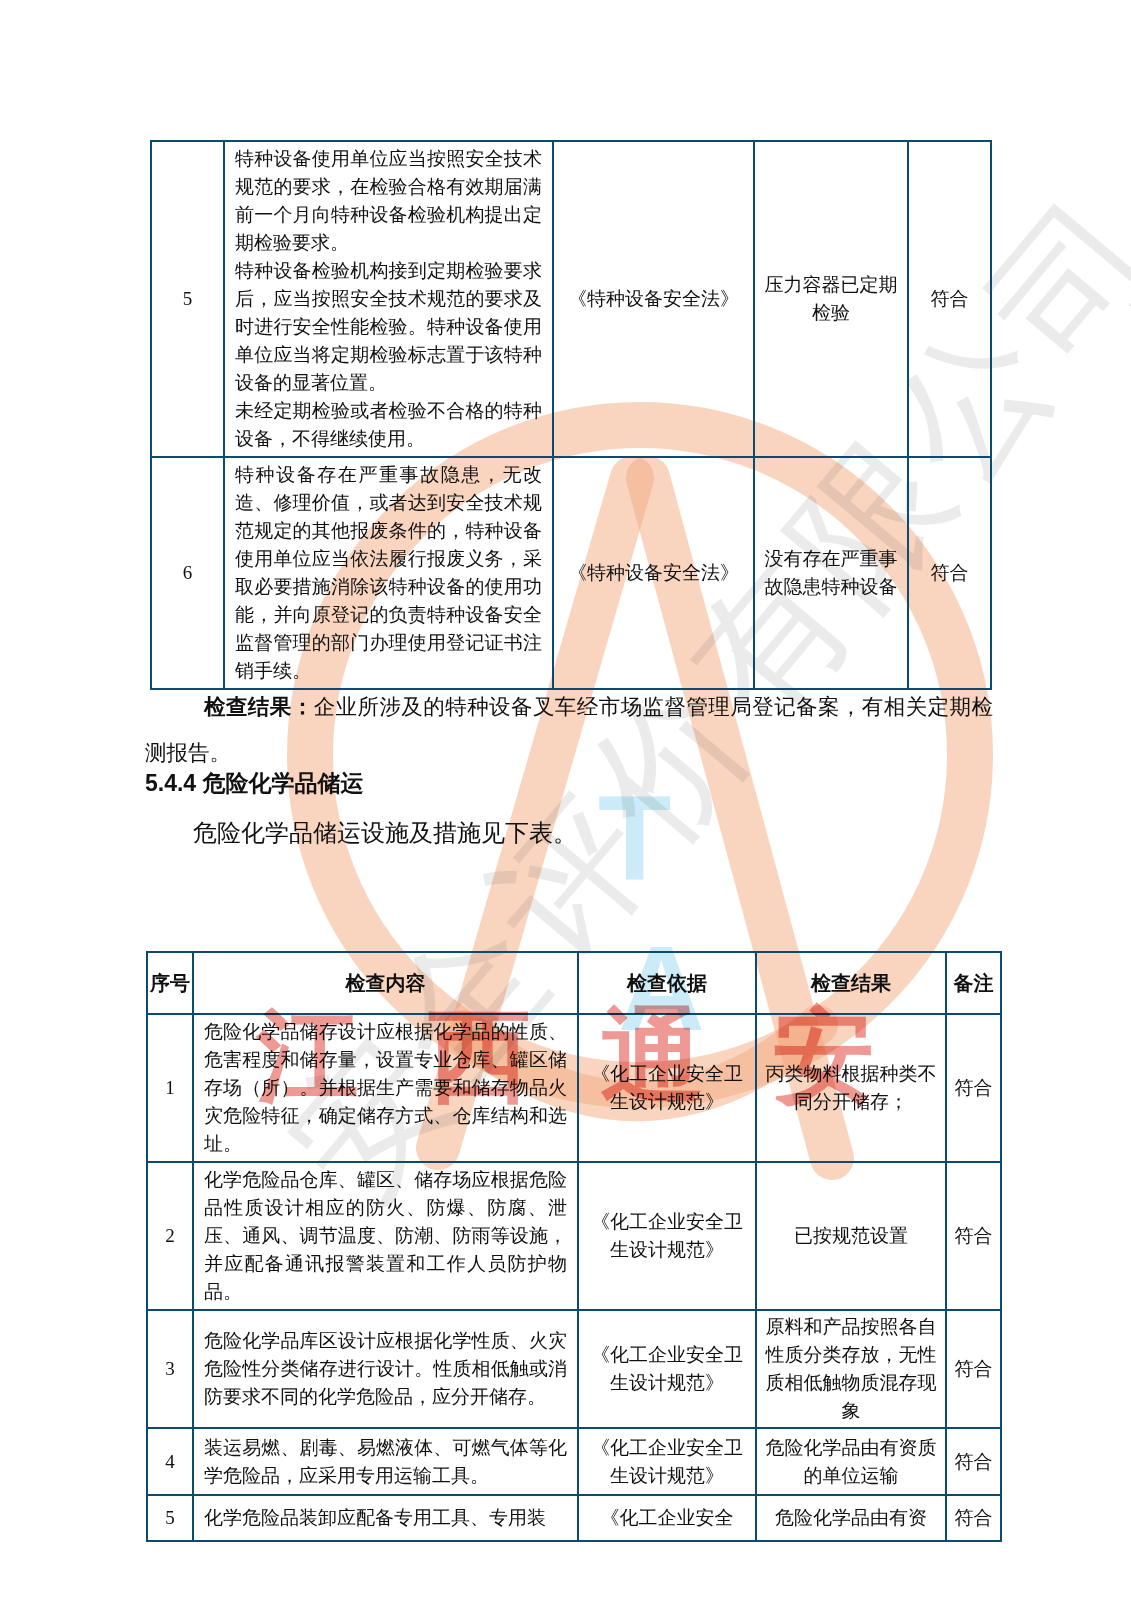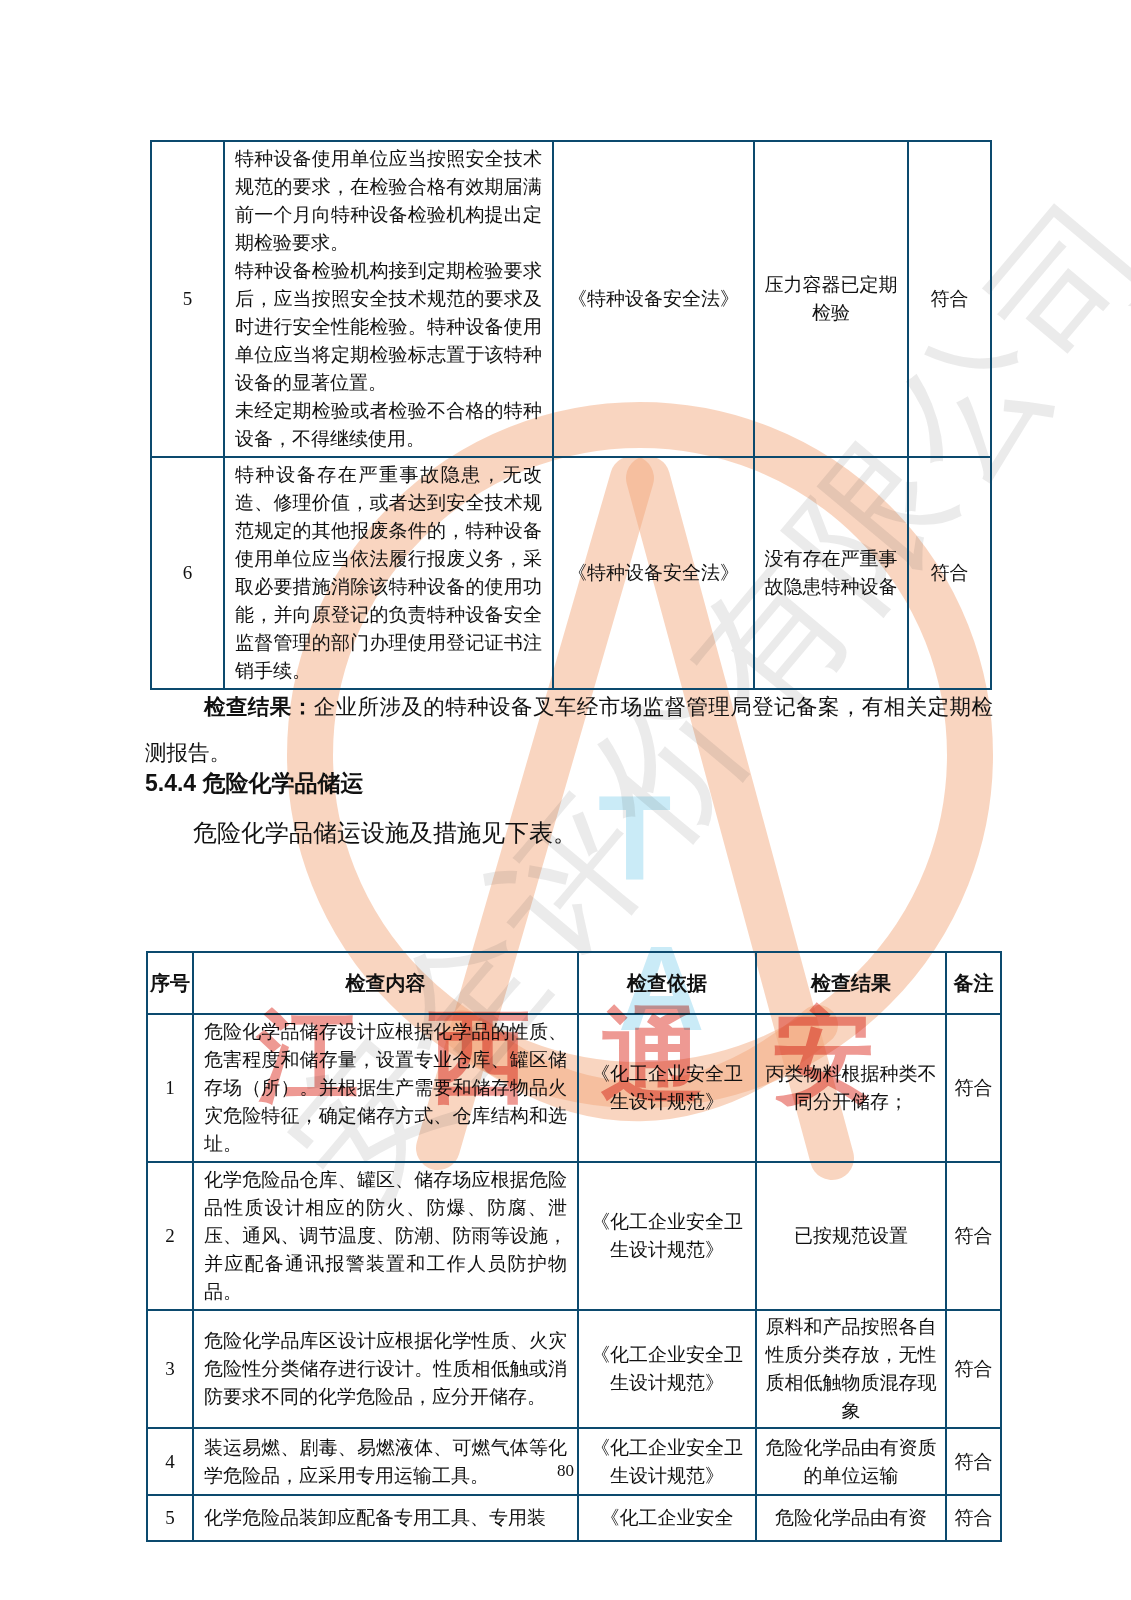--- a/index.html
+++ b/index.html
@@ -155,17 +155,16 @@
       <tr style="height:46px">
         <td class="c-no">5</td>
         <td class="c-content">化学危险品装卸应配备专用工具、专用装</td>
         <td class="c-basis">《化工企业安全</td>
         <td class="c-result">危险化学品由有资</td>
         <td class="c-remark">符合</td>
       </tr>
     </tbody>
   </table>
 
-  <div class="page-num">80</div>
 
   <div class="wm-red">江西通安</div>
 
 </div>
 
 </body></html>

